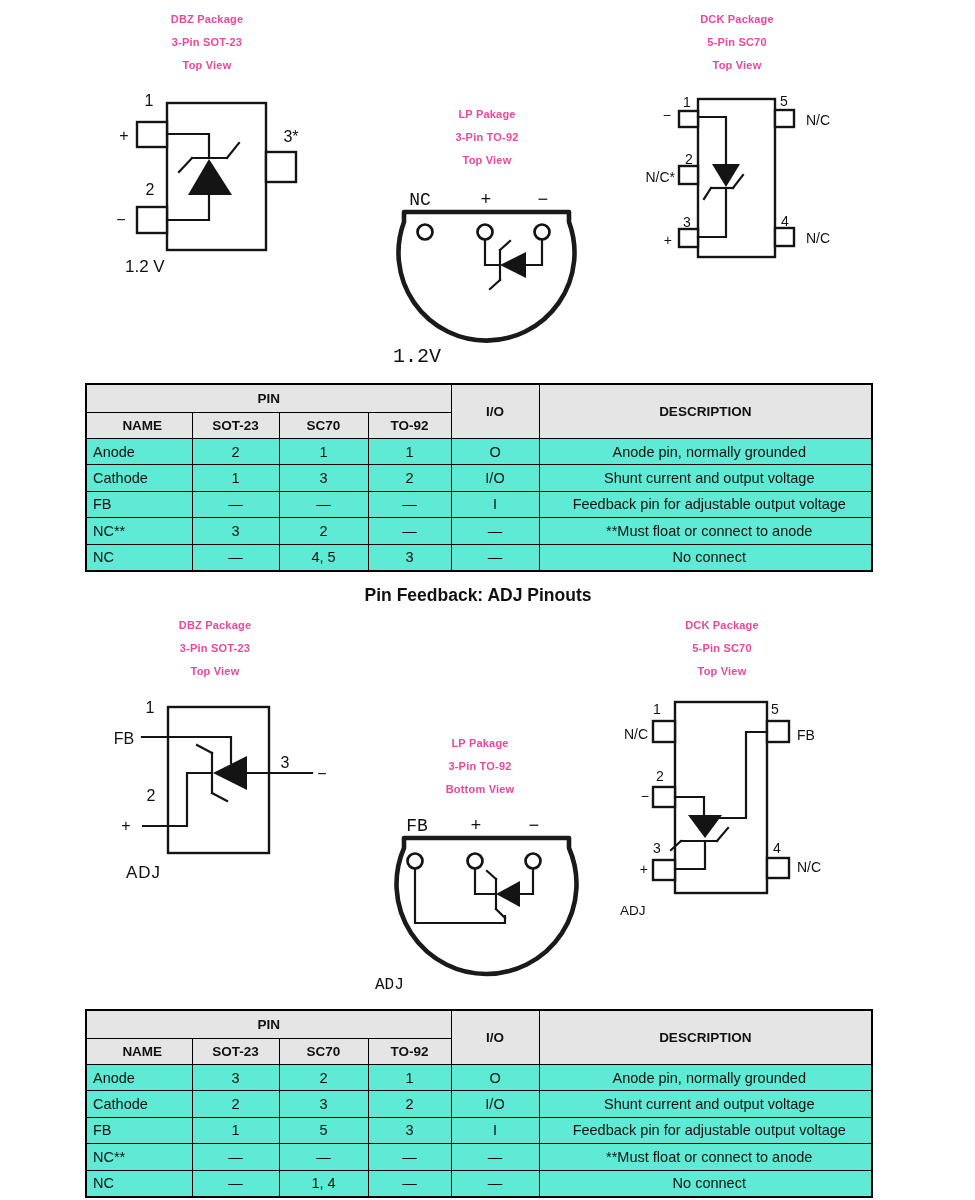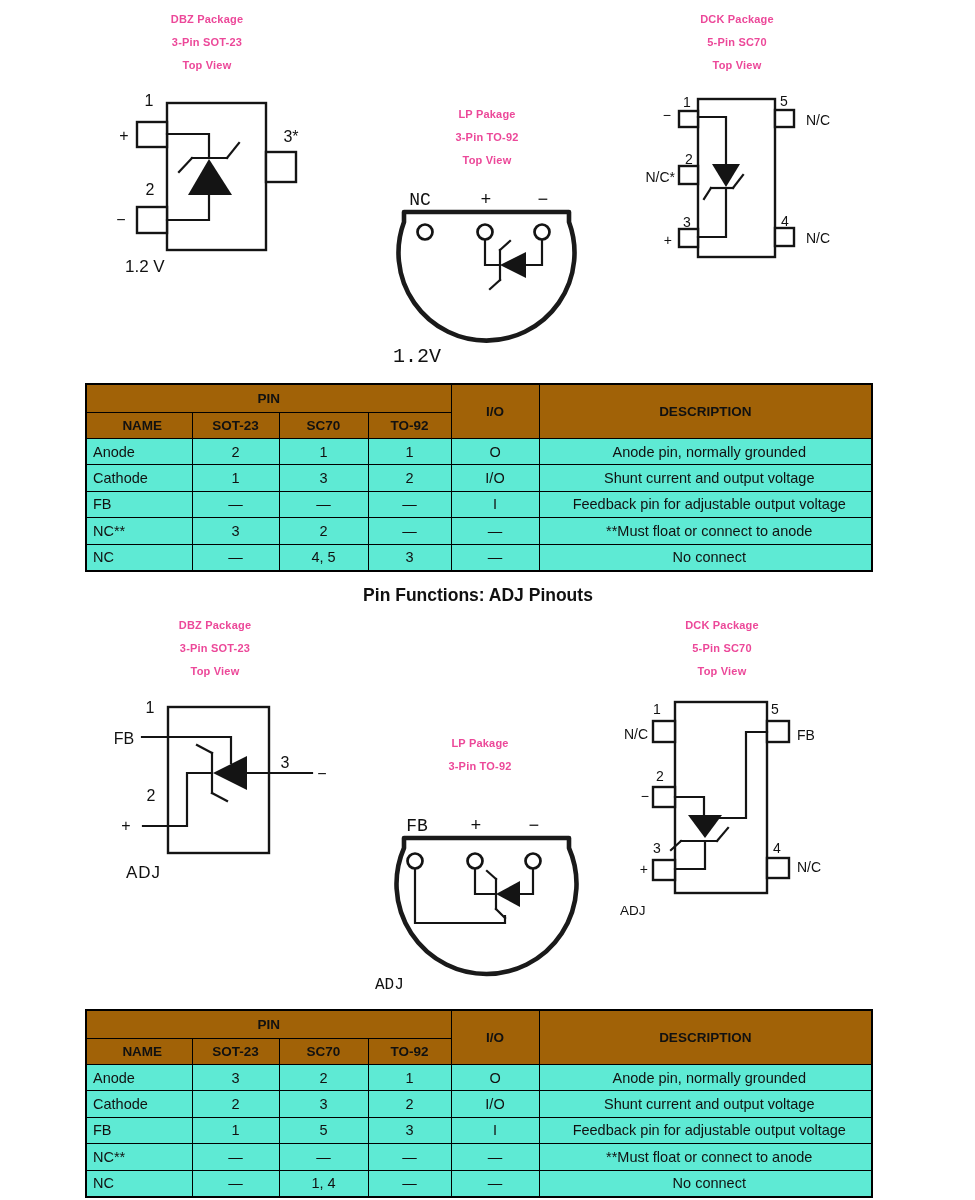--- a/index.html
+++ b/index.html
@@ -25,21 +25,21 @@
   .ci  { stroke:#141414; stroke-width:2.7; fill:#ffffff; }
   .fb  { fill:#141414; stroke:none; }
   text { fill:#111; }
   .tL  { font-family:"Liberation Sans",sans-serif; font-size:16px; }
   .tS  { font-family:"Liberation Sans",sans-serif; font-size:14px; }
   .tM  { font-family:"Liberation Mono",monospace; font-size:18px; }
 
   table.pin-table { position:absolute; border-collapse:collapse; table-layout:fixed;
     width:786px; border:2px solid #000; background:#fff; }
   .pin-table th, .pin-table td { border:1px solid #000; overflow:hidden; white-space:nowrap; }
-  .pin-table th { background:#a16207; font-size:13.5px; font-weight:bold; padding:0; text-align:center; }
+  .pin-table th { background:#e5e5e5; font-size:13.5px; font-weight:bold; padding:0; text-align:center; }
   .pin-table tr.h1 th { height:27px; }
   .pin-table tr.h2 th { height:25px; }
   .pin-table th.h-name { text-align:center; padding-left:6px; }
   .pin-table td { font-size:14.5px; padding:0; height:25.4px; background:#5eead4; }
   .pin-table td.cl { text-align:left; padding-left:6px; }
   .pin-table td.cc { text-align:center; }
   .pin-table td.cd { text-align:center; padding-left:8px; }
 </style>
 </head>
 <body>
@@ -180,30 +180,31 @@
       <td class="cl">NC</td>
       <td class="cc">—</td>
       <td class="cc">4, 5</td>
       <td class="cc">3</td>
       <td class="cc">—</td>
       <td class="cd">No connect</td>
     </tr>
   </tbody>
     </table>
 
-  <div class="adj-heading" style="left:85px; top:585px; width:786px;">Pin Functions: ADJ Pinouts</div>
+  <div class="adj-heading" style="left:85px; top:585px; width:786px;">Pin Feedback: ADJ Pinouts</div>
 
   <div class="pkg-title" style="left:68px; top:614px; width:294px;">
     <div>DBZ Package</div>
     <div>3-Pin SOT-23</div>
     <div>Top View</div>
   </div>
   <div class="pkg-title" style="left:355px; top:732px; width:250px;">
     <div>LP Pakage</div>
     <div>3-Pin TO-92</div>
+    <div>Bottom View</div>
   </div>
   <div class="pkg-title" style="left:597px; top:614px; width:250px;">
     <div>DCK Package</div>
     <div>5-Pin SC70</div>
     <div>Top View</div>
   </div>
 
   <svg class="dsvg" style="left:60px; top:610px;" width="330" height="290" viewBox="60 610 330 290">
     <rect class="bd" x="168" y="707" width="101" height="146"></rect>
     <path class="st" d="M142 737 H231 V763"></path>

